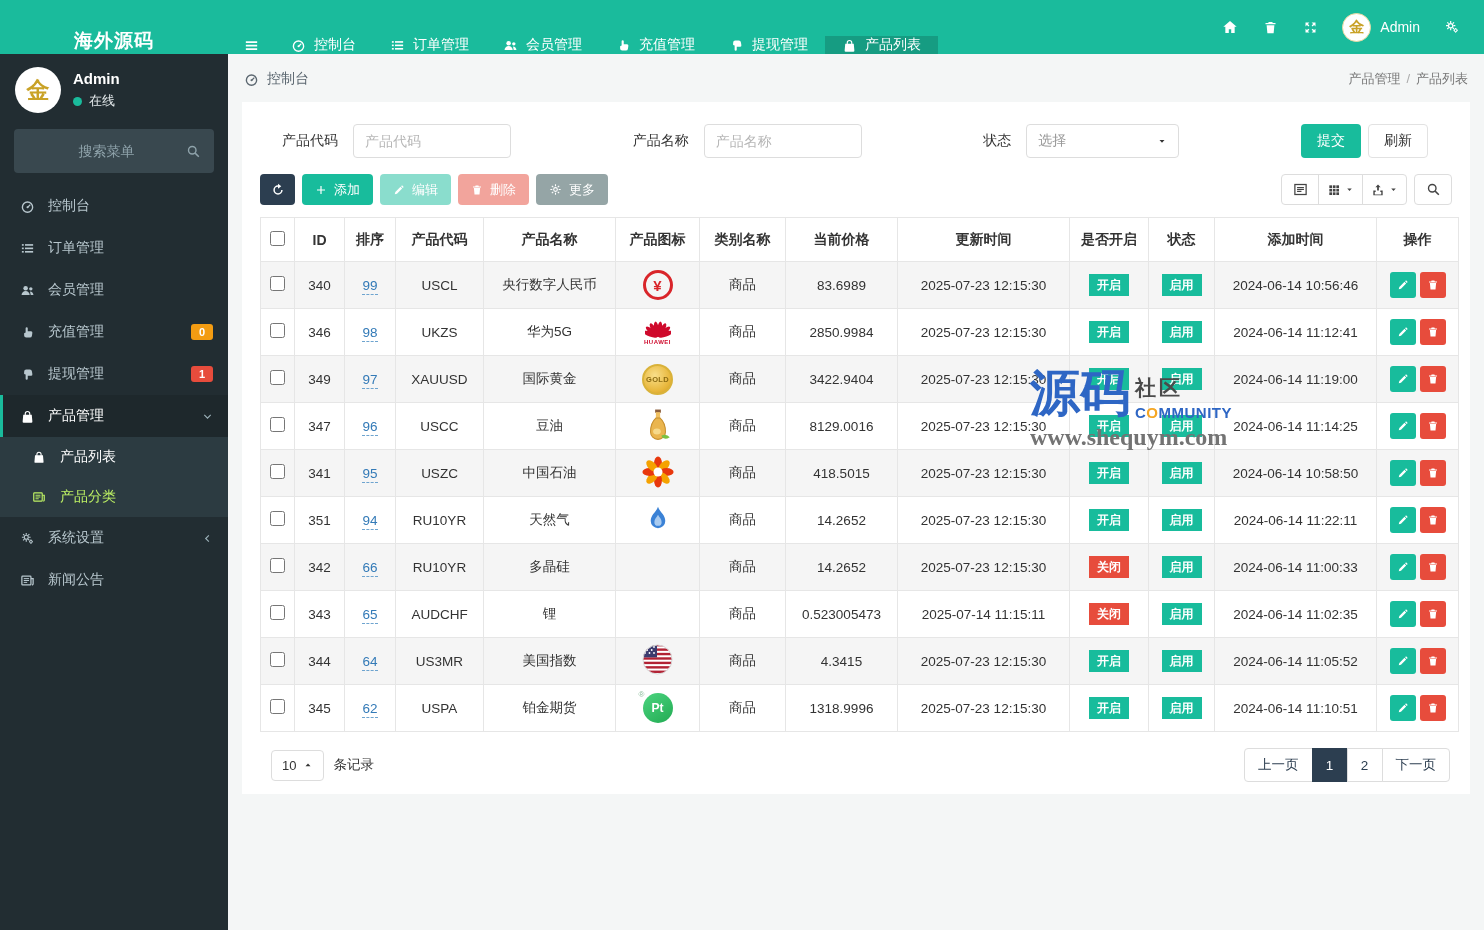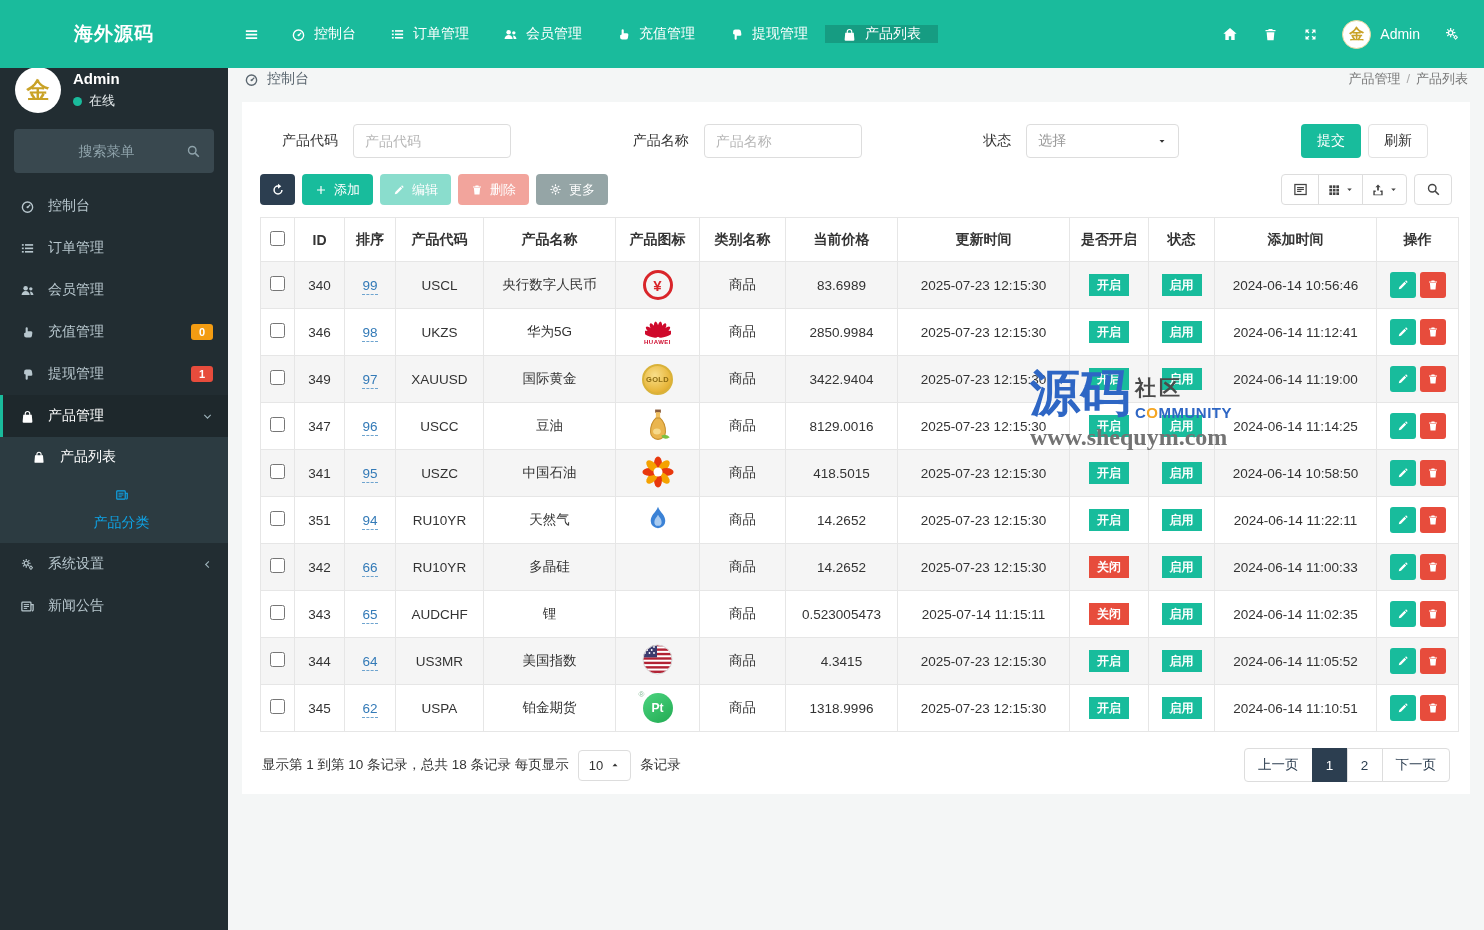--- a/index.html
+++ b/index.html
@@ -1,21 +1,21 @@
 <!DOCTYPE html>
 <html><head>
 <meta charset="utf-8">
 <style>
   * { box-sizing: border-box; margin: 0; padding: 0; }
   html,body { width:1484px; height:930px; font-family:"Liberation Sans","DejaVu Sans",sans-serif; background:#f4f6f6; overflow:hidden; }
   .app { position:relative; width:1484px; height:930px; }
   svg.ic { display:block; }
 
   
-  .navbar { position:absolute; top:0; left:0; right:0; height:68px; background:#1abb9c; display:flex; align-items:center; color:#fff; z-index:20; }
+  .navbar { position:absolute; top:0; left:0; right:0; height:54px; background:#1abb9c; display:flex; align-items:flex-end; color:#fff; z-index:20; }
   .brand { width:228px; display:flex; align-items:center; justify-content:center; font-size:19px; font-weight:bold; letter-spacing:1px; }
   .nav-burger { width:46px; display:flex; align-items:center; justify-content:center; cursor:pointer; font-size:17px; }
   .nav-menu { display:flex; align-items:stretch; }
   .nav-item { display:flex; align-items:center; gap:8px; padding:0 17px; font-size:14px; cursor:pointer; white-space:nowrap; }
   .nav-item.active { background:#169c82; }
   .nav-right { margin-left:auto; display:flex; align-items:center; padding-right:12px; }
   .nav-icon-btn { width:40px; height:54px; display:flex; align-items:center; justify-content:center; cursor:pointer; }
   .nav-user { display:flex; align-items:center; gap:9px; padding:0 12px; cursor:pointer; font-size:14px; }
   .avatar-sm { width:29px; height:29px; border-radius:50%; background:#fff; color:#c9a227; display:flex; align-items:center; justify-content:center; font-size:15px; font-weight:bold; border:1px solid #e8d9a0; }
 
@@ -32,21 +32,21 @@
   .sidebar-search .sicon { color:#8fa3ab; }
   .menu { list-style:none; font-size:14px; }
   .menu-item { display:flex; align-items:center; gap:12px; padding:12px 15px; border-left:3px solid transparent; cursor:pointer; color:#b8c7ce; }
   .menu-item .m-icon { width:18px; display:flex; justify-content:center; flex:0 0 auto; }
   .menu-item .m-badge { margin-left:auto; font-size:11px; font-weight:bold; color:#fff; padding:2px 8px; border-radius:3px; }
   .menu-item .m-chev { margin-left:auto; color:#9db2ba; display:flex; }
   .menu-item.active-parent { background:#1e282c; border-left-color:#1abb9c; color:#fff; }
   .submenu { background:#2c3b41; }
   .submenu .menu-item { padding:11px 15px 11px 27px; border-left:3px solid transparent; }
   .submenu .menu-item.sub-active { color:#fff; }
-  .submenu .menu-item.sub-idle { color:#0ea5e9;flex-direction:column; }
+  .submenu .menu-item.sub-idle { color:#bef264; }
 
   
   .main { position:absolute; top:54px; left:228px; right:0; bottom:0; background:#f4f6f6; overflow:hidden; }
   .content-header { display:flex; justify-content:space-between; align-items:center; padding:16px 16px 14px; color:#666; font-size:14px; }
   .ch-left { display:flex; align-items:center; gap:8px; color:#5b6770; }
   .crumb { color:#777; font-size:13px; }
   .crumb .sep { margin:0 6px; color:#aaa; }
   .panel { position:relative; background:#fff; margin:0 14px; height:692px; padding:14px 18px; }
 
   
@@ -880,21 +880,20 @@
                 </button><button class="act-btn act-del">
                   <svg class="ic" width="12" height="12" viewBox="0 0 24 24" fill="currentColor">
                     <path d="M9.2 3h5.6l.9 1.8H20v2H4v-2h4.3zM5.8 8.2h12.4L17 21H7z"></path>
                   </svg>
                 </button></td>
             </tr>
           </tbody>
       </table>
 
       <div class="table-footer">
-        <span>显示第 1 到第 10 条记录，总共 18 条记录 每页显示</span>
         <div class="page-size-btn">
           <span>10</span>
           <span id="ic-caretup">
               <svg class="ic" width="10" height="10" viewBox="0 0 24 24" fill="currentColor">
                 <path d="M6 15L12 8.5 18 15z"></path>
               </svg>
             </span>
         </div>
         <span>条记录</span>
         <div class="pager" id="pager">

